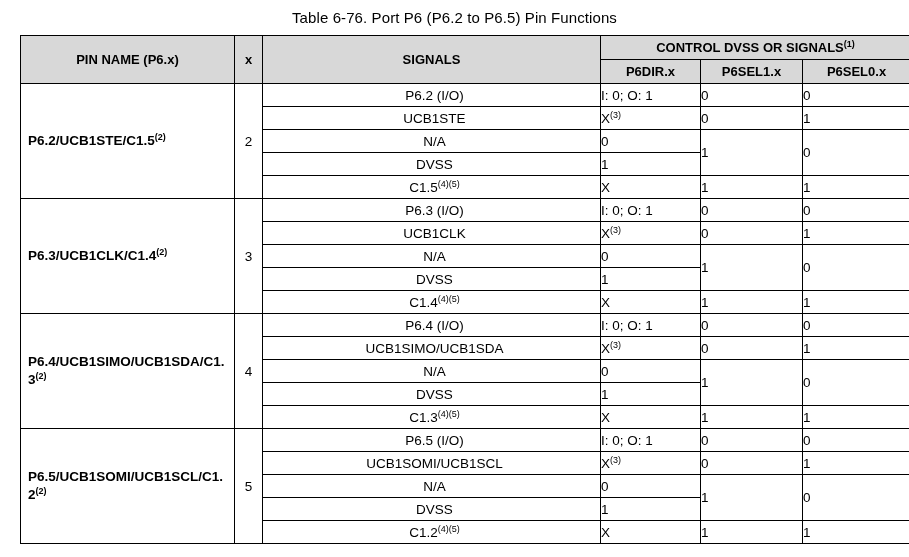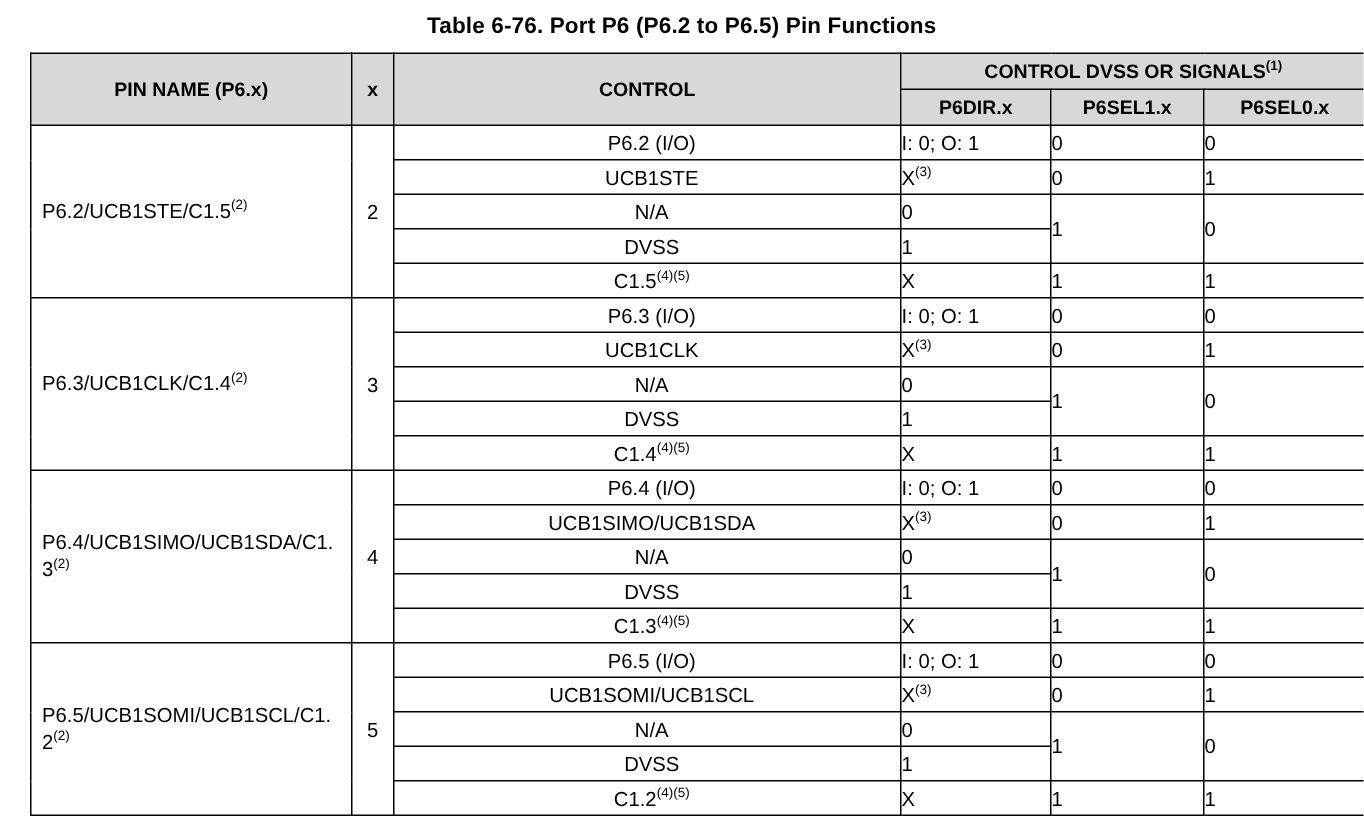--- a/index.html
+++ b/index.html
@@ -2,37 +2,37 @@
 <html style="--header-bg: #d8d8d8; --border-c: #000000;"><head>
 <meta charset="utf-8">
 <style>
   :root { --header-bg: #d8d8d8; --border-c: #000000; }
   html, body { margin: 0; padding: 0; }
   body {
     width: 909px; height: 557px; background: #ffffff; overflow: hidden;
     font-family: "Liberation Sans", sans-serif; color: #000;
   }
   .title {
-    text-align: center; font-weight: bold; font-size: 15px;
+    text-align: center; font-weight: normal; font-size: 15px;
     padding-top: 9px; margin-bottom: 9px; letter-spacing: 0.1px;
   }
   table.pin-table {
     border-collapse: collapse; table-layout: fixed;
     width: 890px; margin-left: 20px;
     border: 1px solid var(--border-c);
   }
   th, td { border: 1px solid var(--border-c); overflow: hidden; }
   th {
     background: var(--header-bg); font-size: 13px; font-weight: bold;
     height: 23px; text-align: center; padding: 0 2px;
   }
   td { font-size: 13.5px; height: 22px; padding: 0; }
   td.pin {
     text-align: left; padding: 15px 7px; word-break: break-all;
-    line-height: 1.3; vertical-align: middle;
+    line-height: 1.3; vertical-align: middle; font-weight: bold;
   }
   td.xc { text-align: center; vertical-align: middle; }
   td.fn { text-align: center; padding-left: 6px; }
   td.ctr { vertical-align: middle; }
   sup { font-size: 9px; line-height: 0; vertical-align: super; }
 </style>
 </head>
 <body>
 
 <div class="title">Table 6-76. Port P6 (P6.2 to P6.5) Pin Functions</div>
@@ -43,21 +43,21 @@
       <col style="width:28px">
       <col style="width:338px">
     <col style="width:100px">
       <col style="width:102px">
       <col style="width:108px">
   </colgroup>
   <thead>
     <tr>
       <th rowspan="2">PIN NAME (P6.x)</th>
       <th rowspan="2">x</th>
-      <th rowspan="2">CONTROL</th>
+      <th rowspan="2">SIGNALS</th>
       <th colspan="3"><span>CONTROL DVSS OR SIGNALS</span><sup>(1)</sup></th>
     </tr>
     <tr>
       <th>P6DIR.x</th>
       <th>P6SEL1.x</th>
       <th>P6SEL0.x</th>
     </tr>
   </thead>
 
   <tbody>

